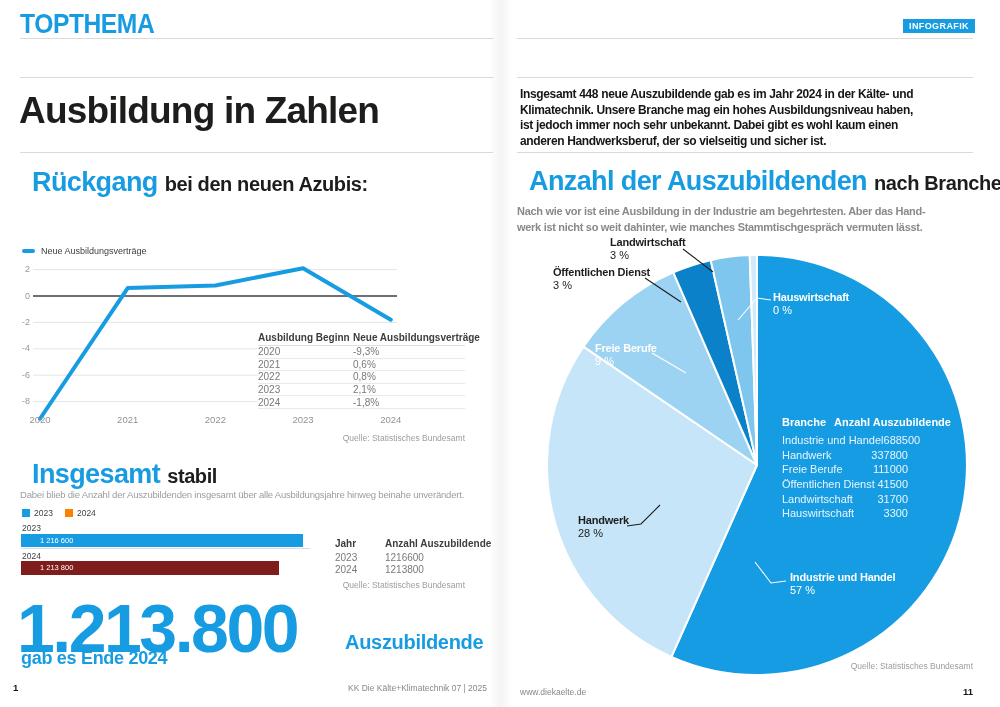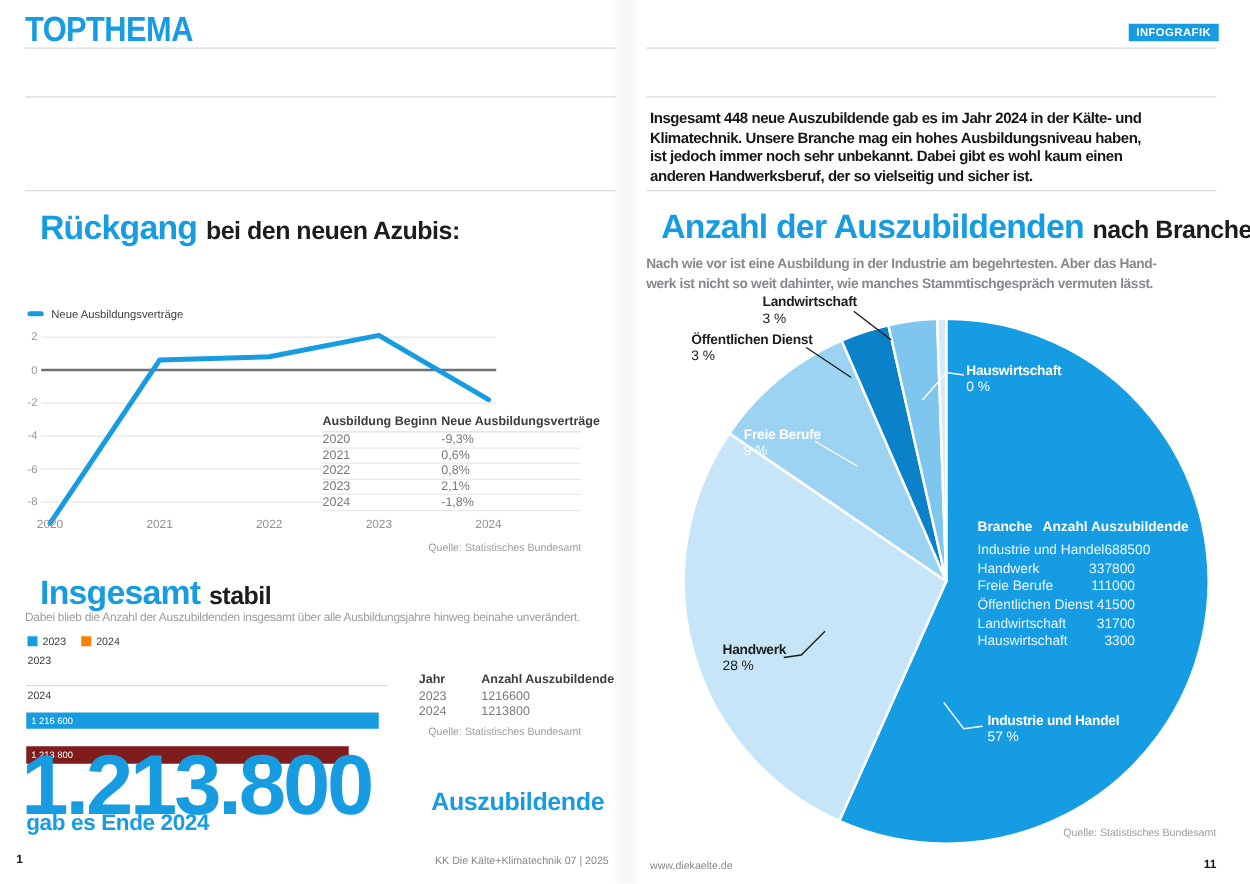--- a/index.html
+++ b/index.html
@@ -44,21 +44,21 @@
   #decline-table .trow{display:flex;height:12.6px;align-items:center;color:#77797c;border-bottom:1px solid #e8e9ea;}
   #decline-table .trow .c1{width:95px;flex:none;}
   .source{position:absolute;z-index:2;font-size:8.5px;color:#9a9da0;text-align:right;}
   #source-decline{left:265px;top:433px;width:200px;}
   #source-stable{left:285px;top:580px;width:180px;}
   #source-pie{left:793px;top:661px;width:180px;}
   #bar-legend{left:22px;top:508px;display:flex;gap:12px;align-items:center;font-size:8.5px;color:#3c3e40;}
   #bar-legend .item{display:flex;align-items:center;gap:4px;}
   #bar-legend .sq{width:8px;height:8px;}
   .bar-cat{position:absolute;z-index:2;font-size:8.5px;color:#3c3e40;}
-  .bar{position:absolute;z-index:2;height:13.5px;color:#fff;font-size:7.5px;line-height:13.5px;padding-left:4px;white-space:nowrap;margin-top:36px;}
+  .bar{position:absolute;z-index:2;height:13.5px;color:#fff;font-size:7.5px;line-height:13.5px;padding-left:19px;white-space:nowrap;}
   #bar-baseline{left:21px;top:548px;width:289px;height:1px;background:#dcdddd;}
   #stable-table{left:335px;top:538px;width:135px;font-size:10px;}
   #stable-table .thead{display:flex;height:13px;font-weight:700;color:#3b3d3f;white-space:nowrap;}
   #stable-table .thead .c1{width:50px;flex:none;}
   #stable-table .trow{display:flex;height:12.5px;align-items:center;color:#77797c;}
   #stable-table .trow .c1{width:50px;flex:none;}
   #big-number{left:17px;top:594px;font-size:68px;line-height:1;font-weight:800;letter-spacing:-2.5px;color:var(--blue);white-space:nowrap;}
   #big-unit{left:345px;top:631px;font-size:20px;font-weight:800;letter-spacing:-0.3px;color:var(--blue);}
   #big-caption{left:21px;top:648px;font-size:18px;font-weight:800;letter-spacing:-0.3px;color:var(--blue);}
   .callout{position:absolute;z-index:2;font-size:11px;line-height:12.5px;white-space:nowrap;}
@@ -101,20 +101,21 @@
   <div class="layer" id="kicker">TOPTHEMA</div>
   <div class="layer" id="badge">INFOGRAFIK</div>
 
   <div class="rule" style="left:20px;top:38px;width:473px;"></div>
   <div class="rule" style="left:517px;top:38px;width:456px;"></div>
   <div class="rule" style="left:20px;top:77px;width:473px;"></div>
   <div class="rule" style="left:517px;top:77px;width:456px;"></div>
   <div class="rule" style="left:20px;top:152px;width:473px;"></div>
   <div class="rule" style="left:517px;top:152px;width:456px;"></div>
 
+  <div class="layer" id="page-title">Ausbildung in Zahlen</div>
   <div class="layer" id="intro">Insgesamt 448 neue Auszubildende gab es im Jahr 2024 in der Kälte- und
 Klimatechnik. Unsere Branche mag ein hohes Ausbildungsniveau haben,
 ist jedoch immer noch sehr unbekannt. Dabei gibt es wohl kaum einen
 anderen Handwerksberuf, der so vielseitig und sicher ist.</div>
 
   <div class="layer sec-head" id="decline-head">
     <span class="hl">Rückgang</span><span class="rest">bei den neuen Azubis:</span>
   </div>
 
   <div class="layer" id="line-legend">

